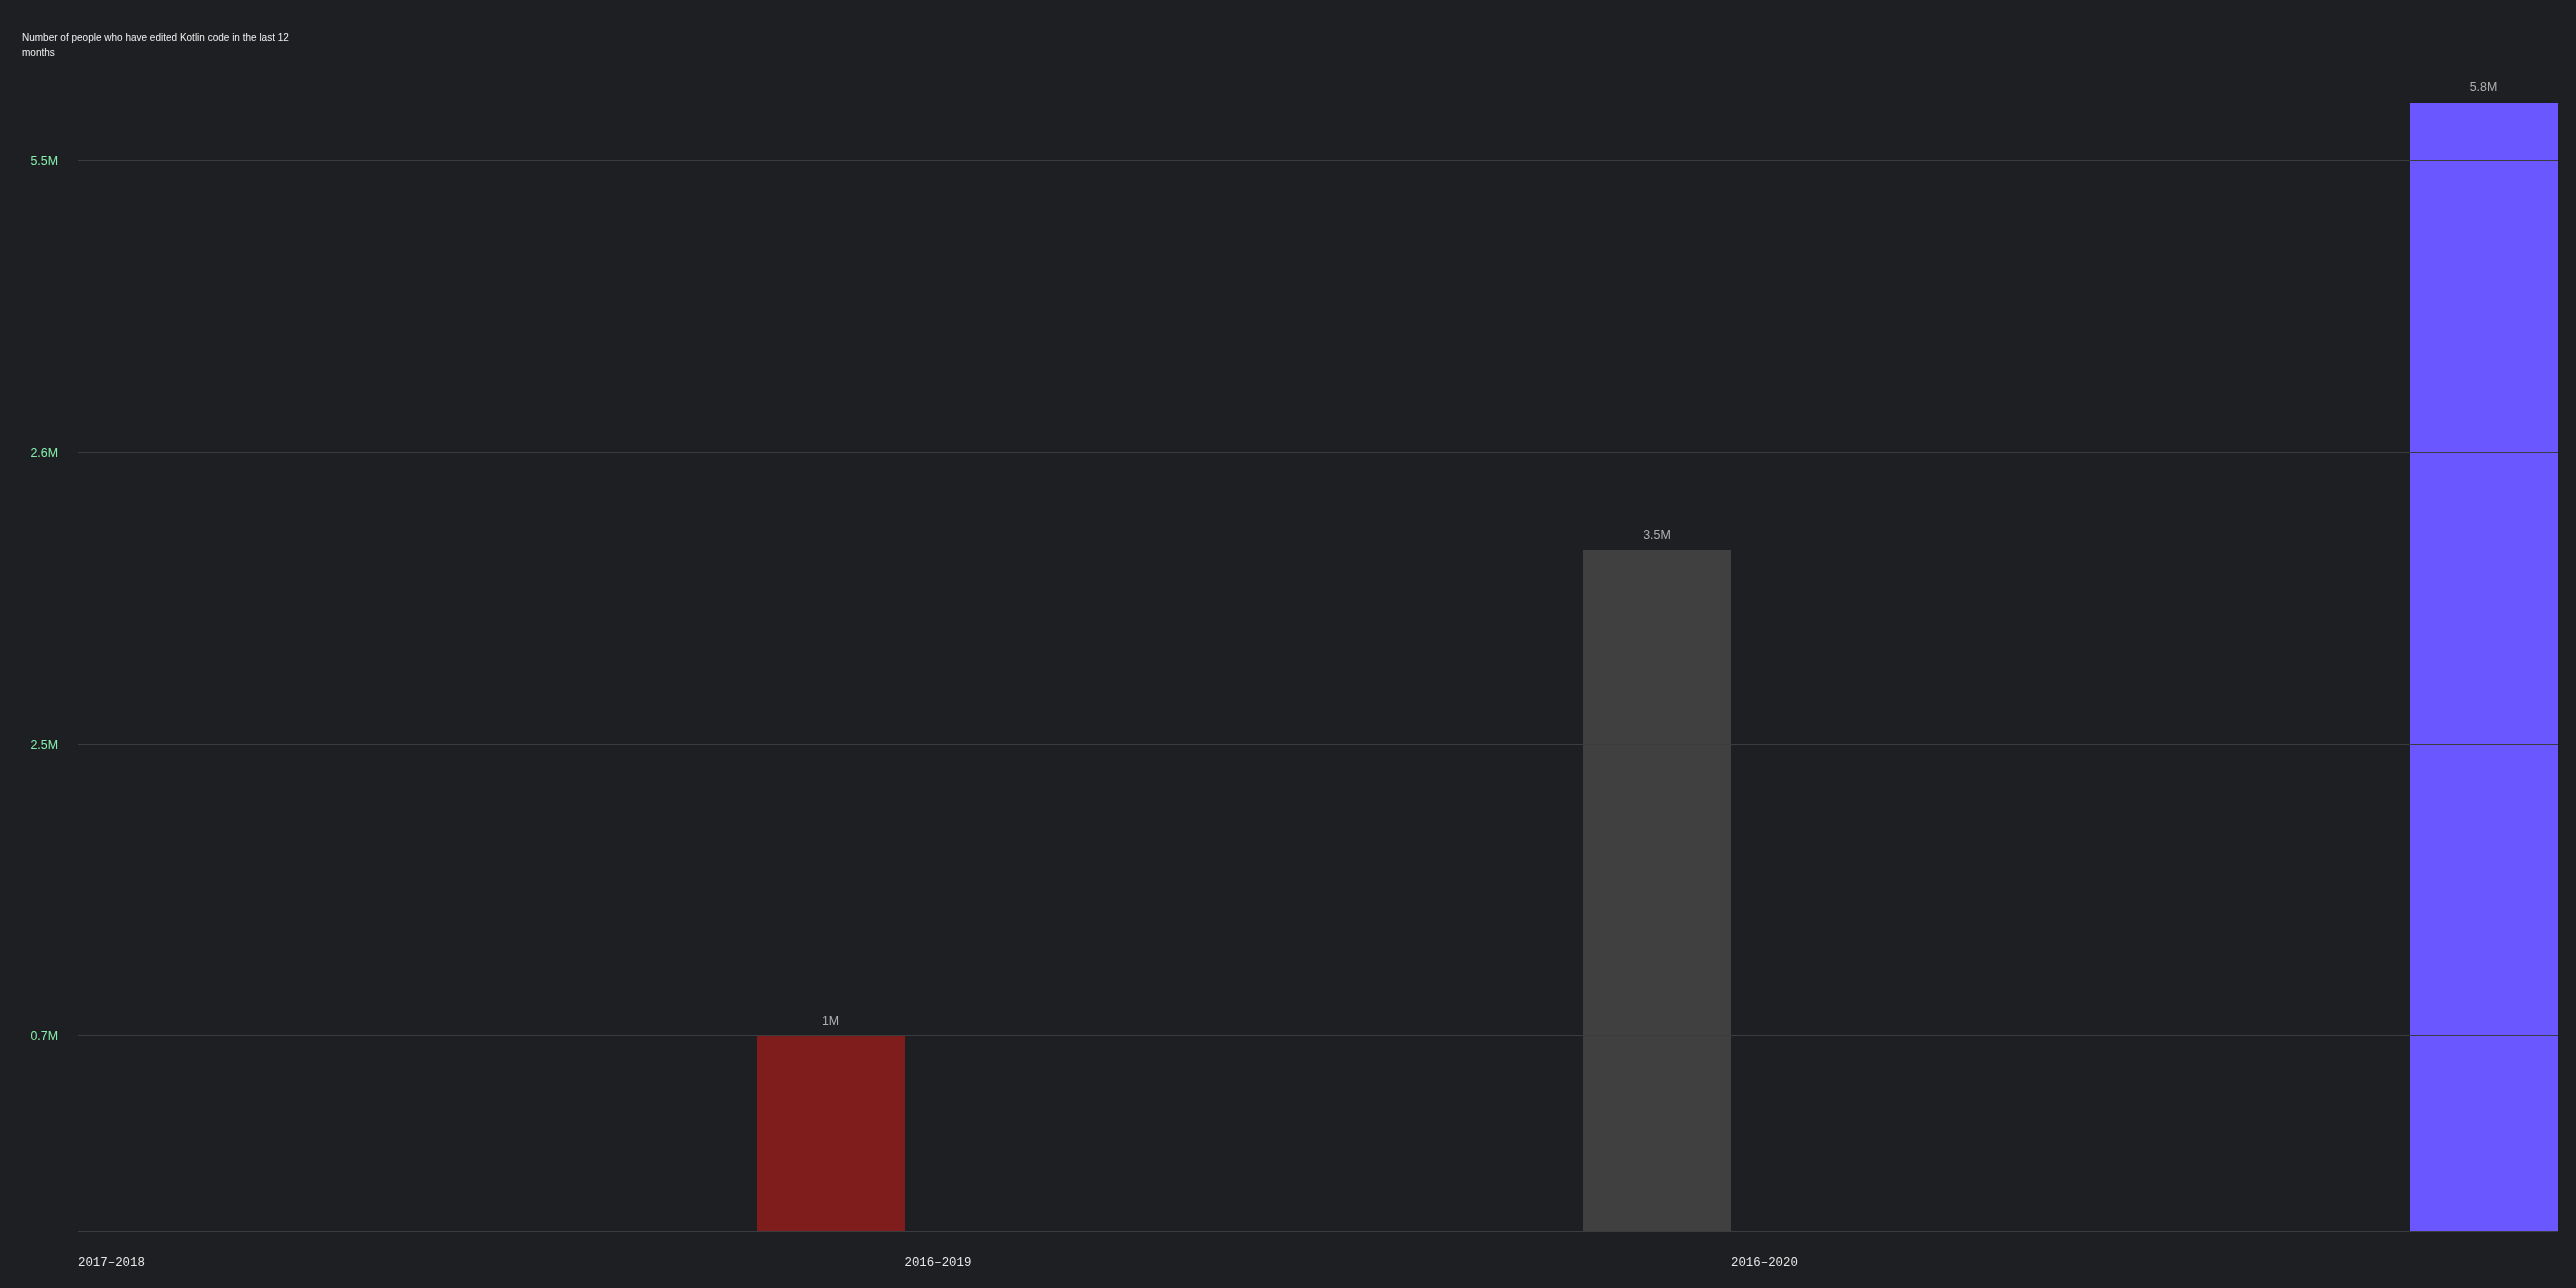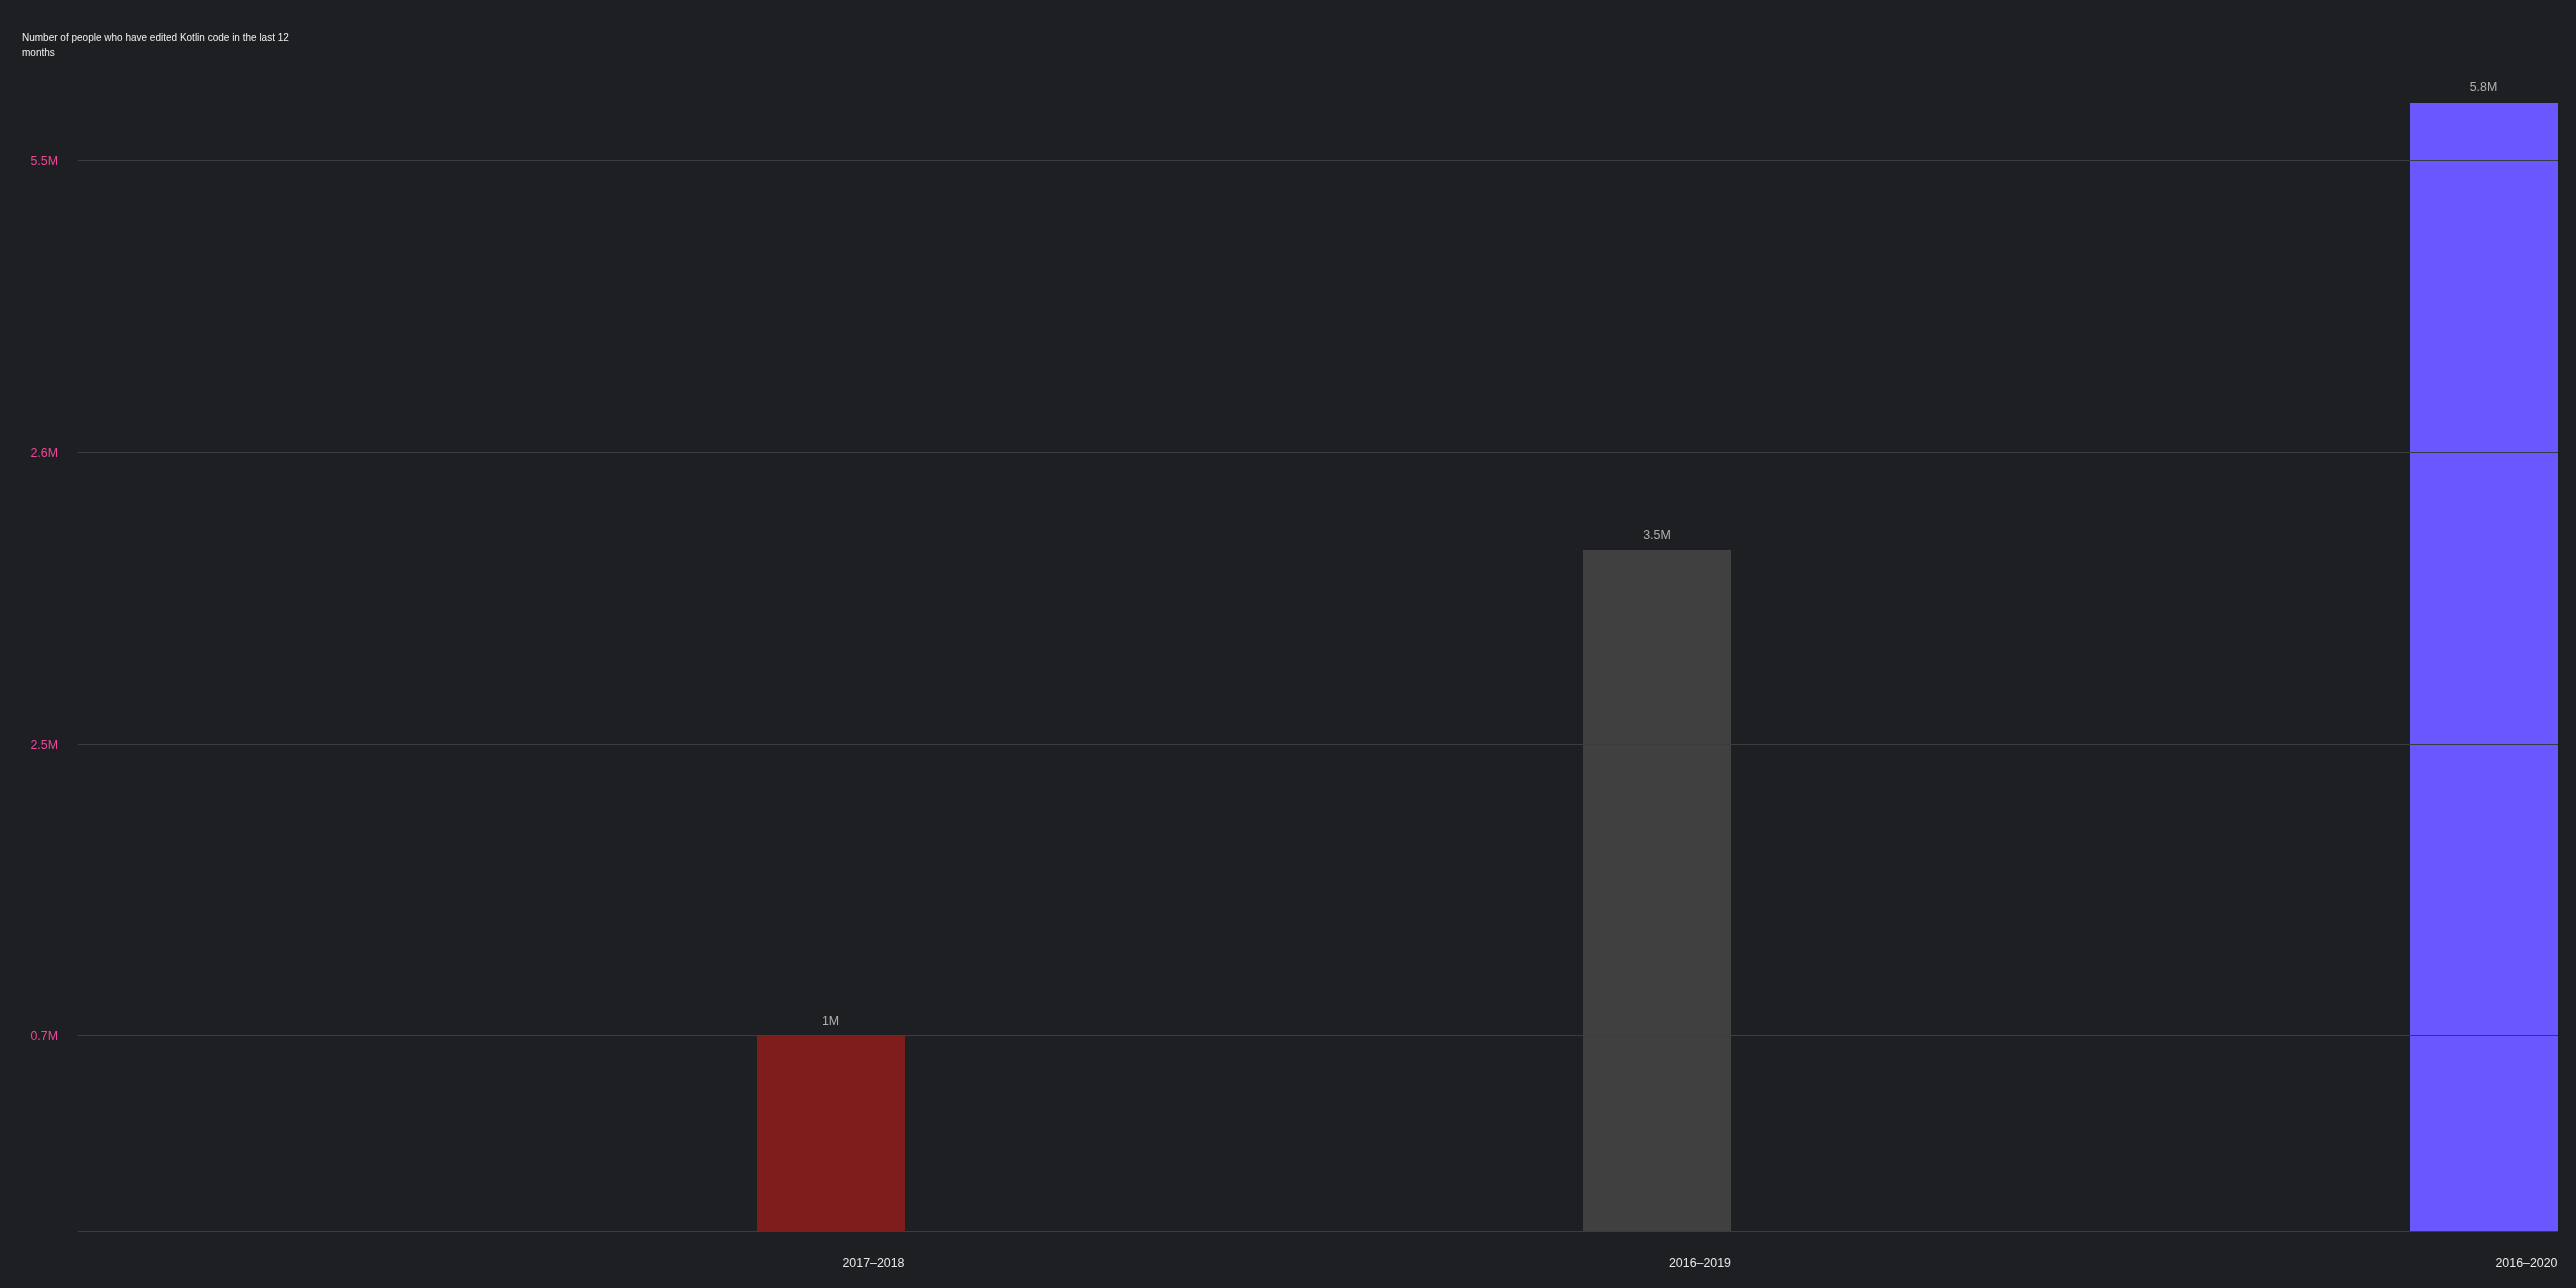--- a/index.html
+++ b/index.html
@@ -39,21 +39,21 @@
     left: 0; right: 0;
     height: 0;
     border-top: 0.6px solid #3a3c40;
   }
   .ytick {
     position: absolute;
     right: 100%;
     transform: translateY(-50%);
     padding-right: 20px;
     font-size: 12.4px;
-    color: #ec4899;
+    color: #86efac;
     white-space: nowrap;
   }
   .bars {
     position: absolute;
     left: 0; right: 0; bottom: 0; top: 0;
     display: flex;
     align-items: flex-end;
     justify-content: space-around;
   }
   .bar-slot {
@@ -83,24 +83,25 @@
   .xaxis {
     position: absolute;
     left: 78px;
     right: 18.5px;
     bottom: 18.5px;
     display: flex;
     justify-content: space-around;
   }
   .xtick {
     flex: 1;
-    text-align: right;
+    text-align: left;
     font-size: 12.4px;
     color: #e8e8e8;
     padding-top: 11px;
+    font-family: Liberation Mono, monospace;
   }
 </style>
 </head>
 <body>
 
 <div class="chart-wrap">
   <div class="title">Number of people who have edited Kotlin code in the last 12 months</div>
 
   <div class="plot" id="plot">
     <div class="bars" id="bars">

